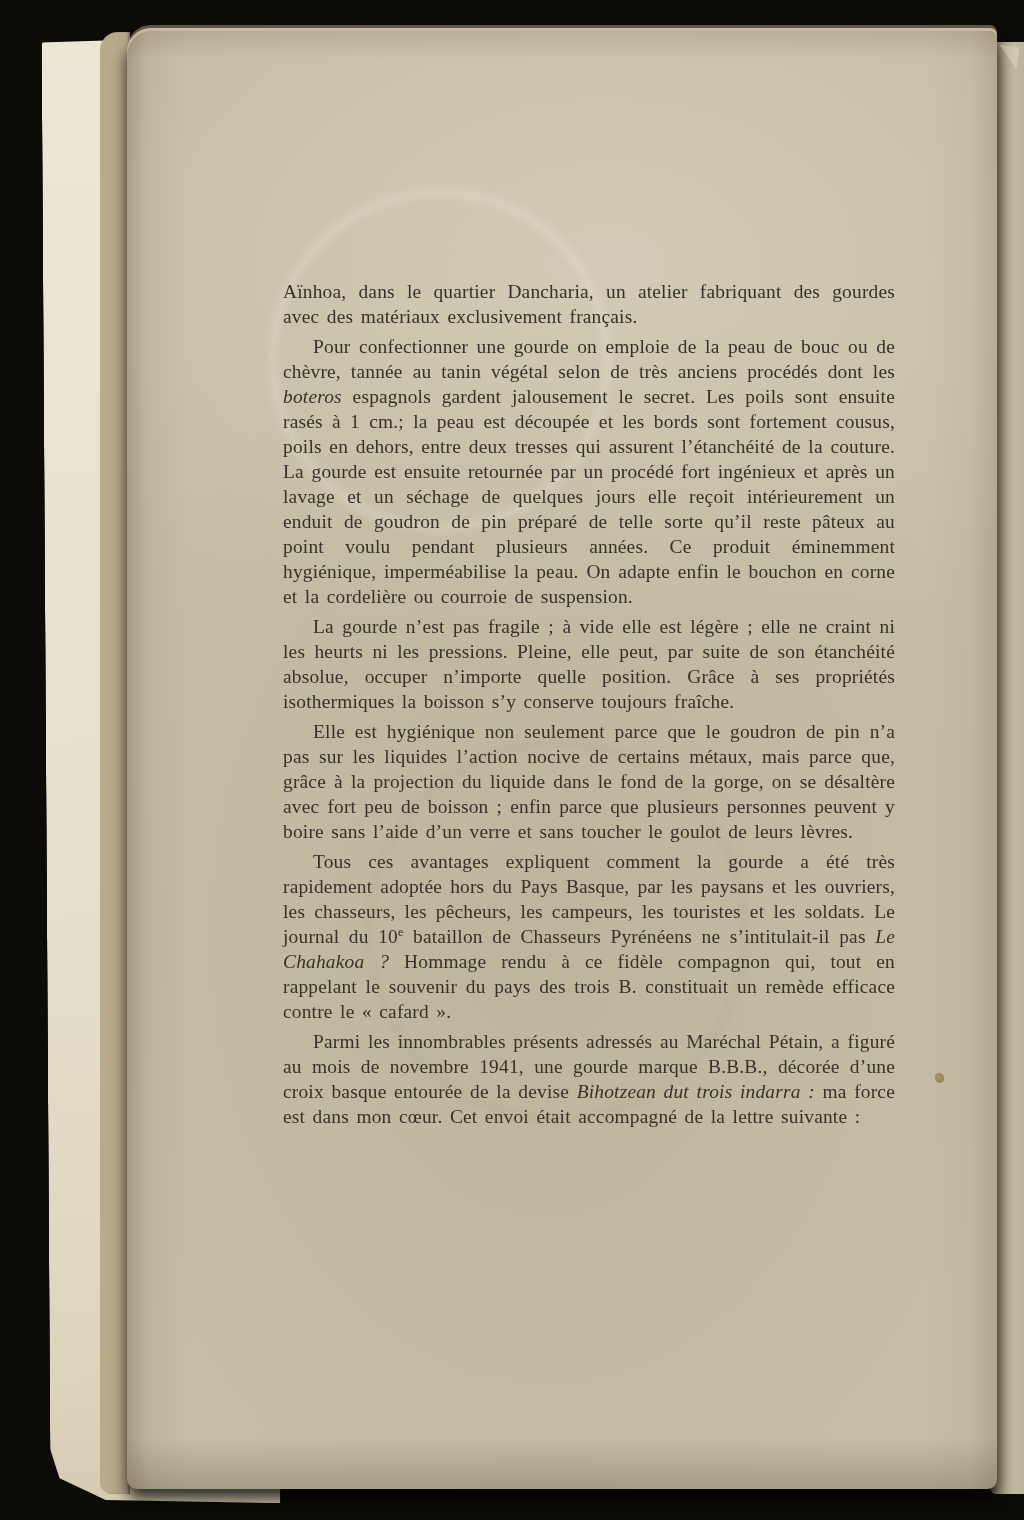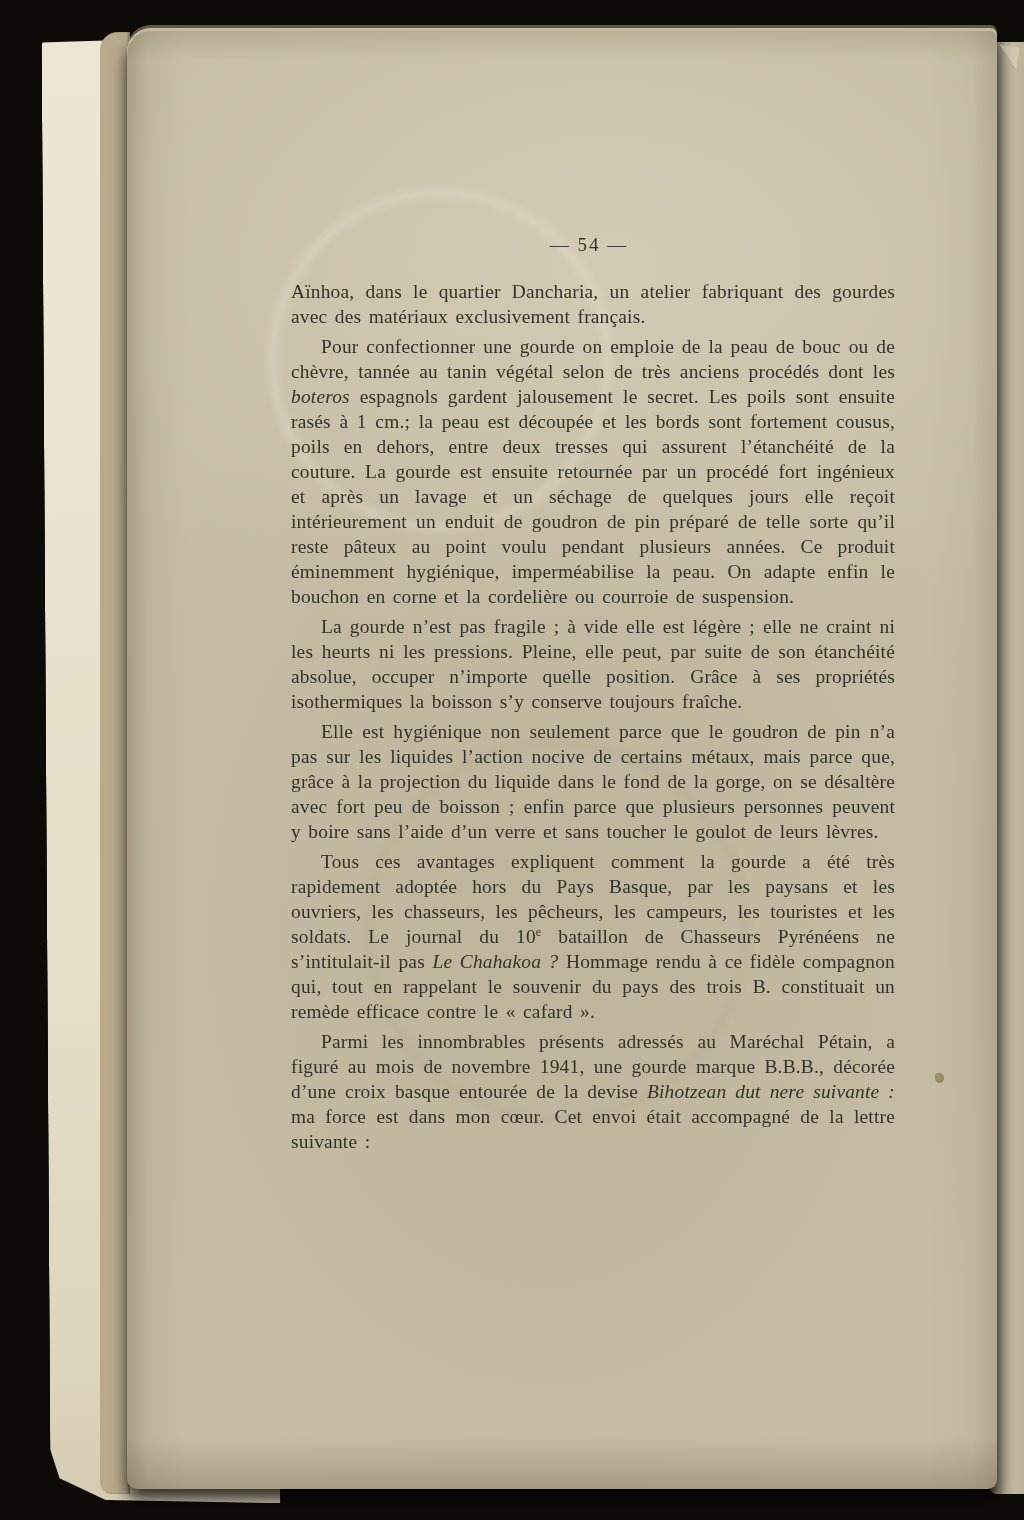--- a/index.html
+++ b/index.html
@@ -92,21 +92,21 @@
     left:156px; top:248px;
     width:612px;
     color:#36322a;
     font-size:19.4px;
     line-height:25px;
     letter-spacing:0.2px;
     word-spacing:2.4px;
     text-align:justify;
     text-rendering:optimizeLegibility;
   }
-  .text-block p { margin:0 0 5px 8px; }
+  .text-block p { margin:0 0 5px 0; }
   .text-block p.indent { text-indent:30px; }
   .text-block i { font-style:italic;font-family:Liberation Serif, serif; }
   .text-block sup { font-size:12px; line-height:0; vertical-align:super; }
 
   
   .spot {
     position:absolute;
     left:808px; top:1042px;
     width:9px; height:10px;
     background:radial-gradient(circle at 40% 40%, #9d8a58, #7d6b3e);
@@ -117,24 +117,23 @@
 </head>
 <body>
 
 <div class="scene">
   <div class="under-page"></div>
   <div class="page-stack"></div>
   <div class="next-page">
     <div class="dog-ear"></div>
   </div>
   <div class="page">
-    <div class="page-number">— 54 —</div>
     <div class="text-block">
         <p class=""><span>Aïnhoa, dans le quartier Dancharia, un atelier fabriquant des gourdes avec des matériaux exclusivement français.</span></p>
         <p class="indent"><span>Pour confectionner une gourde on emploie de la peau de bouc ou de chèvre, tannée au tanin végétal selon de très anciens procédés dont les </span><i>boteros</i><span> espagnols gardent jalousement le secret. Les poils sont ensuite rasés à 1 cm.; la peau est découpée et les bords sont fortement cousus, poils en dehors, entre deux tresses qui assurent l’étanchéité de la couture. La gourde est ensuite retournée par un procédé fort ingénieux et après un lavage et un séchage de quelques jours elle reçoit intérieurement un enduit de goudron de pin préparé de telle sorte qu’il reste pâteux au point voulu pendant plusieurs années. Ce produit éminemment hygiénique, imperméabilise la peau. On adapte enfin le bouchon en corne et la cordelière ou courroie de suspension.</span></p>
         <p class="indent"><span>La gourde n’est pas fragile ; à vide elle est légère ; elle ne craint ni les heurts ni les pressions. Pleine, elle peut, par suite de son étanchéité absolue, occuper n’importe quelle position. Grâce à ses propriétés isothermiques la boisson s’y conserve toujours fraîche.</span></p>
         <p class="indent"><span>Elle est hygiénique non seulement parce que le goudron de pin n’a pas sur les liquides l’action nocive de certains métaux, mais parce que, grâce à la projection du liquide dans le fond de la gorge, on se désaltère avec fort peu de boisson ; enfin parce que plusieurs personnes peuvent y boire sans l’aide d’un verre et sans toucher le goulot de leurs lèvres.</span></p>
         <p class="indent"><span>Tous ces avantages expliquent comment la gourde a été très rapidement adoptée hors du Pays Basque, par les paysans et les ouvriers, les chasseurs, les pêcheurs, les campeurs, les touristes et les soldats. Le journal du 10</span><sup>e</sup><span> bataillon de Chasseurs Pyrénéens ne s’intitulait-il pas </span><i>Le Chahakoa ?</i><span> Hommage rendu à ce fidèle compagnon qui, tout en rappelant le souvenir du pays des trois B. constituait un remède efficace contre le « cafard ».</span></p>
-        <p class="indent"><span>Parmi les innombrables présents adressés au Maréchal Pétain, a figuré au mois de novembre 1941, une gourde marque B.B.B., décorée d’une croix basque entourée de la devise </span><i>Bihotzean dut nere suivante :</i><span> ma force est dans mon cœur. Cet envoi était accompagné de la lettre suivante :</span></p>
+        <p class="indent"><span>Parmi les innombrables présents adressés au Maréchal Pétain, a figuré au mois de novembre 1941, une gourde marque B.B.B., décorée d’une croix basque entourée de la devise </span><i>Bihotzean dut trois indarra :</i><span> ma force est dans mon cœur. Cet envoi était accompagné de la lettre suivante :</span></p>
       </div>
     <div class="spot"></div>
   </div>
 </div>
 
 </body></html>

